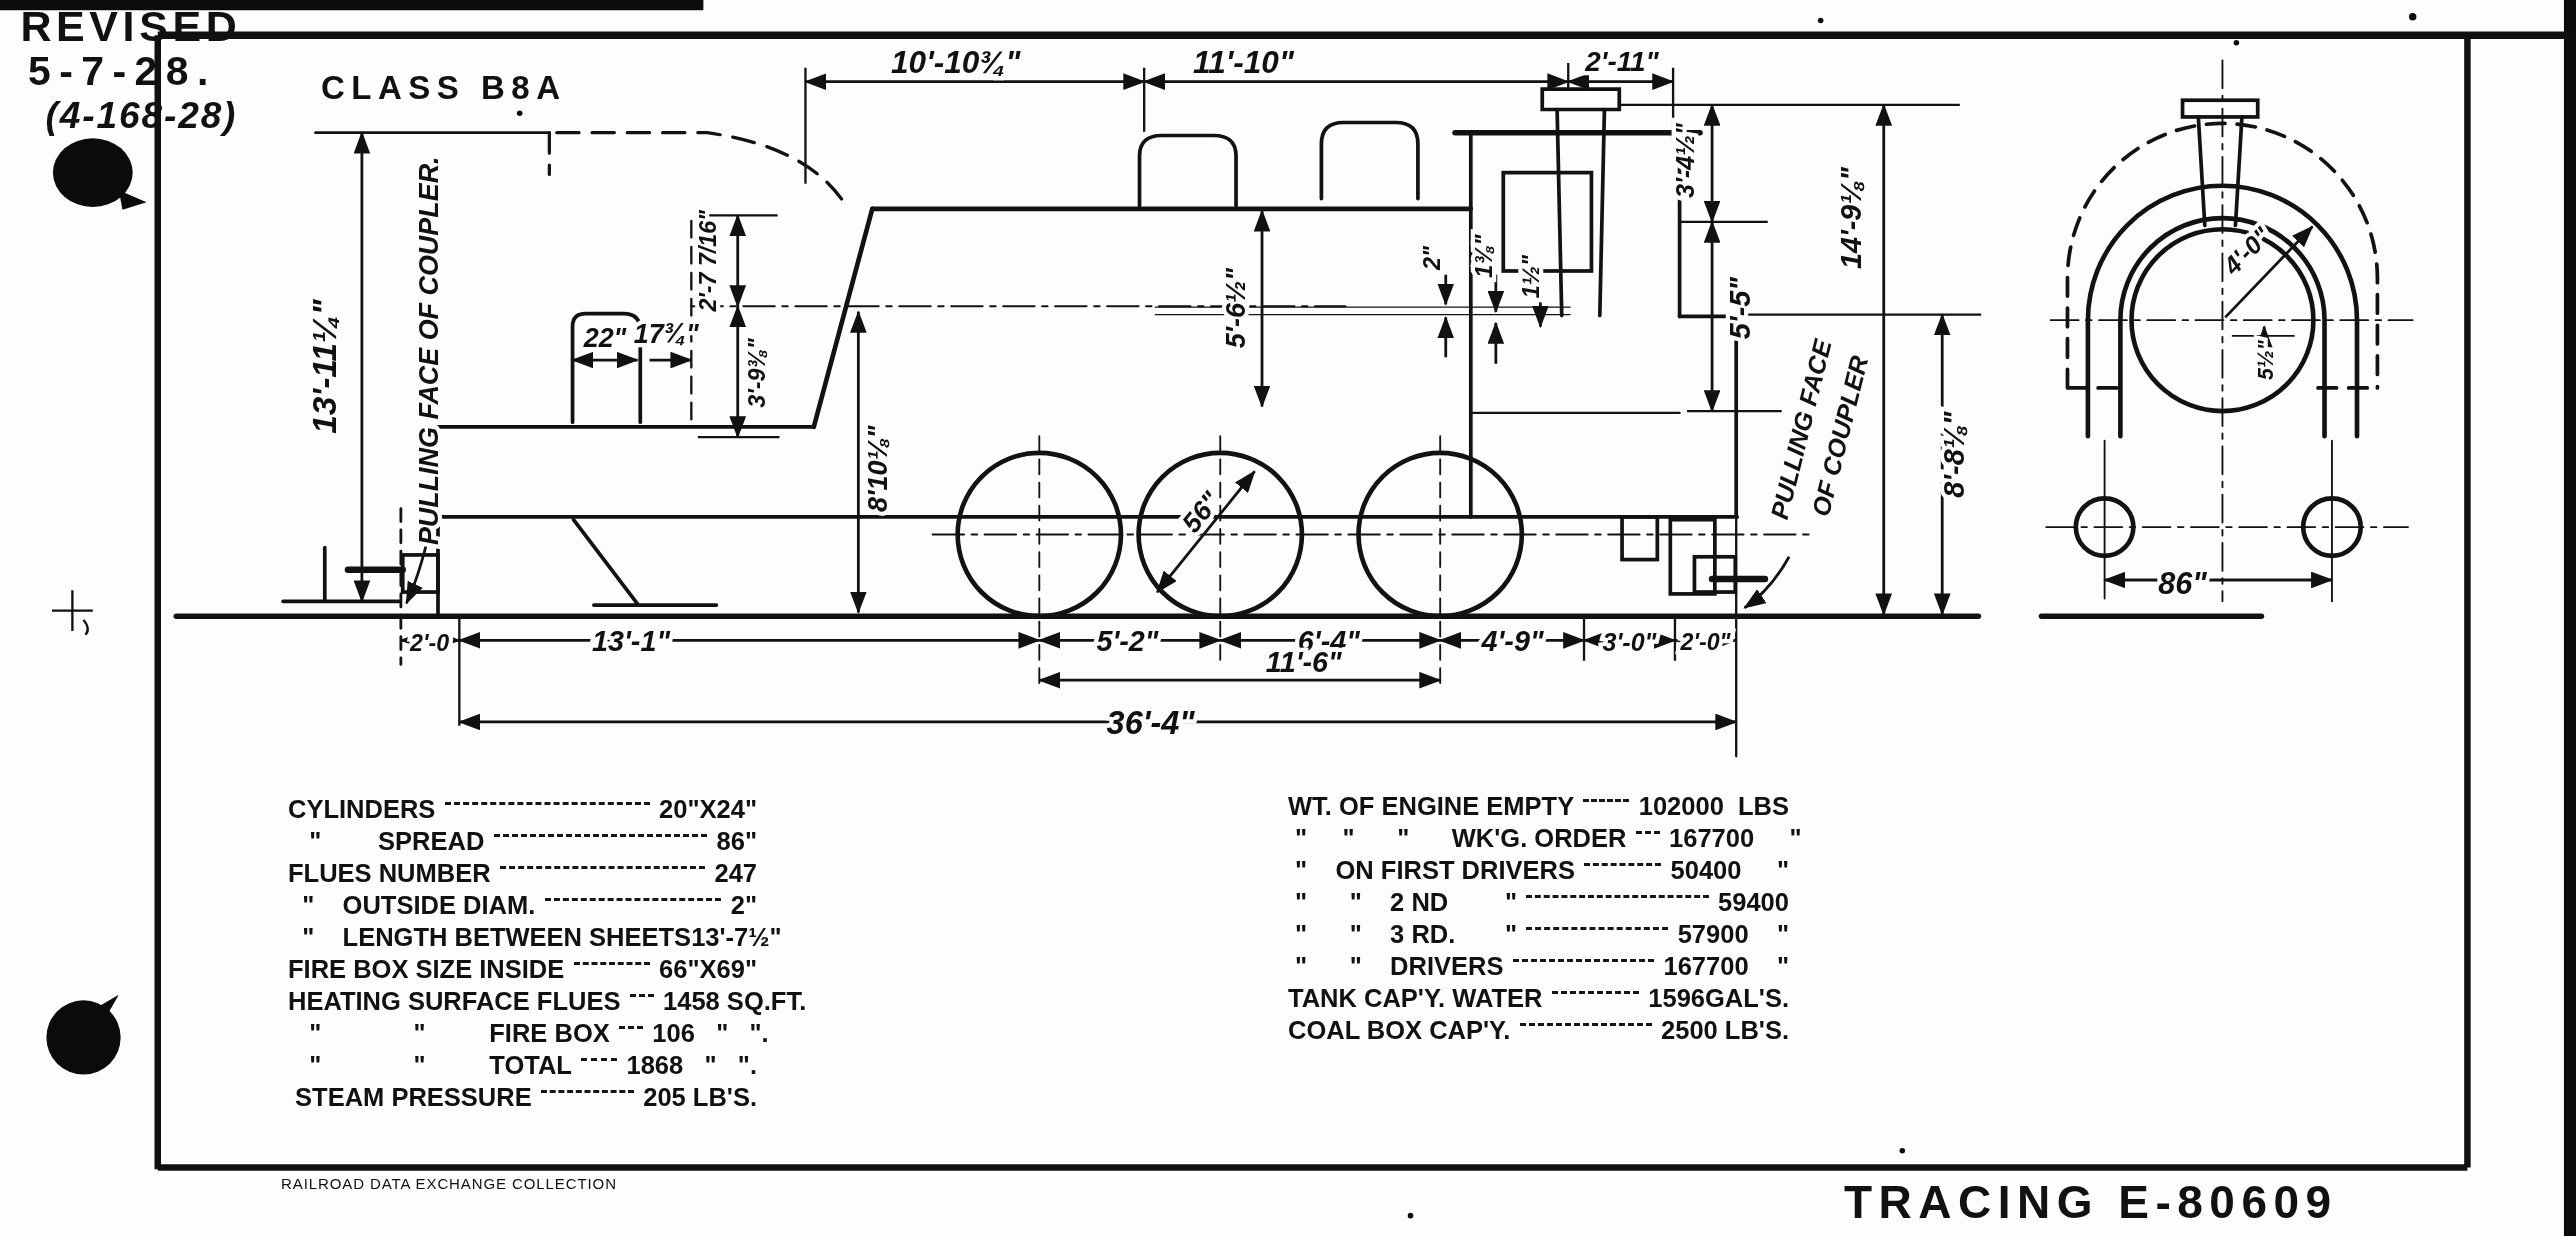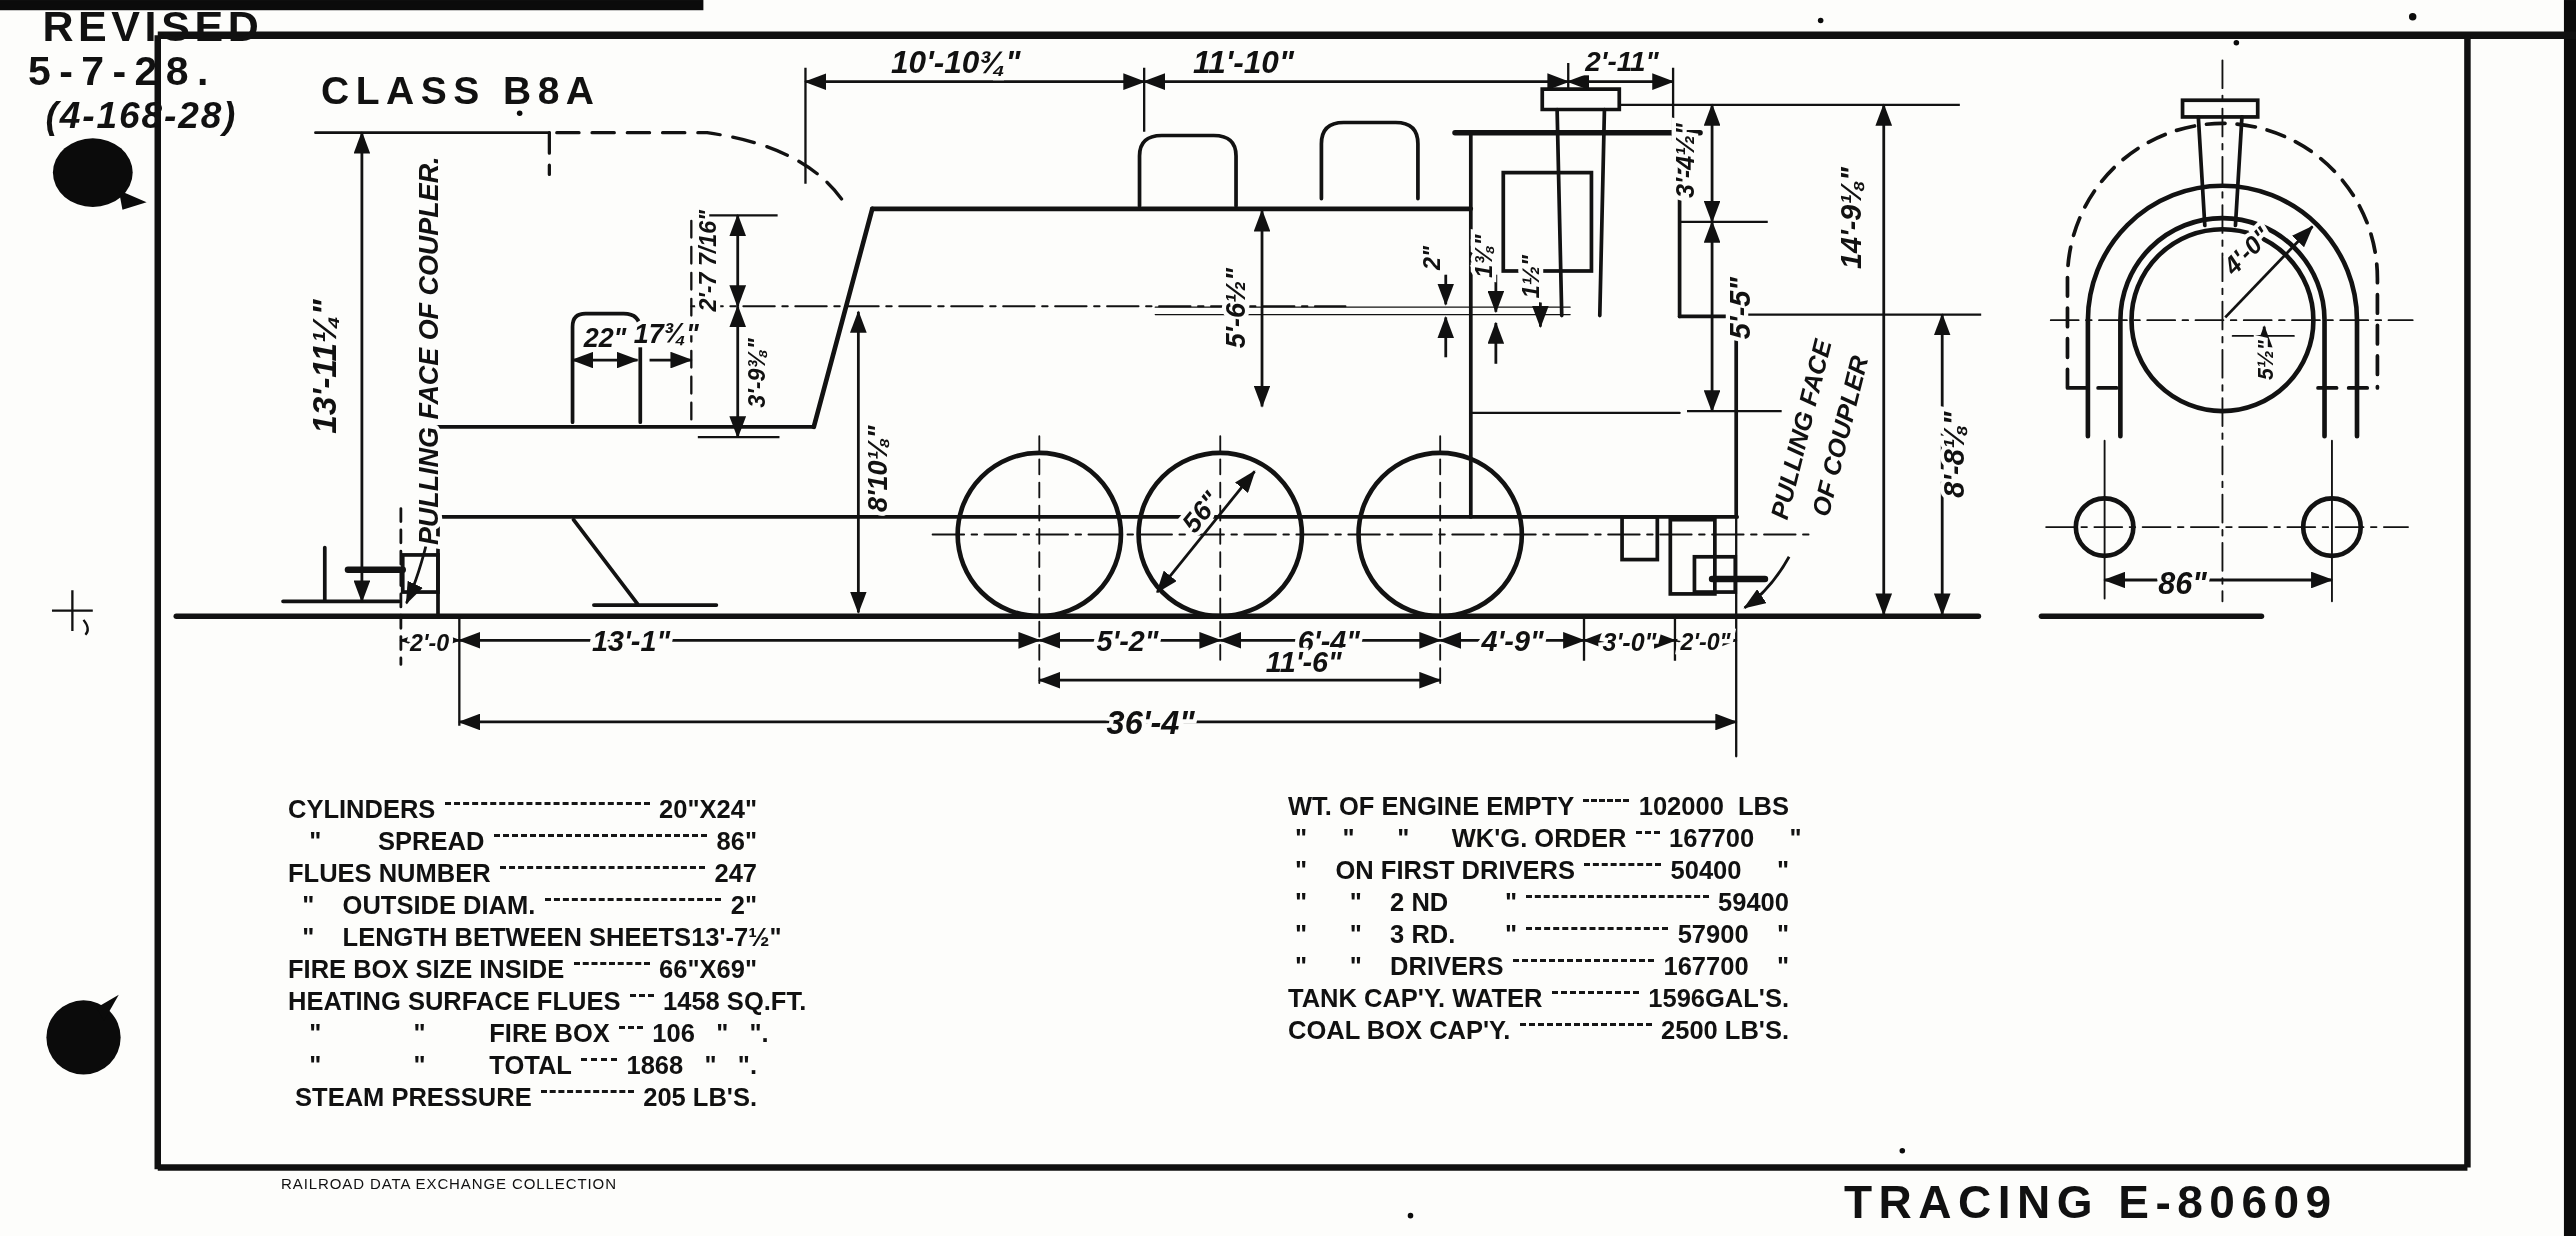--- a/index.html
+++ b/index.html
@@ -4,24 +4,24 @@
 <style>
   html,body{margin:0;padding:0;background:#e8e8e4;}
   #stage{position:relative;width:2576px;height:1237px;background:#fdfdfb;overflow:hidden;
          font-family:"Liberation Sans",sans-serif;color:#111;}
   #stage *{box-sizing:border-box;}
   svg{position:absolute;left:0;top:0;}
   .hand{font-weight:bold;}
   .dim{font-weight:bold;font-style:italic;fill:#111;paint-order:stroke;stroke:#fdfdfb;stroke-width:9px;}
   .blocktext{position:absolute;font-weight:bold;white-space:pre;}
   
-  .rev1{left:20.4px;top:1.9px;font-size:43px;letter-spacing:4.6px;margin-left:22px;}
+  .rev1{left:20.4px;top:1.9px;font-size:43px;letter-spacing:4.6px;}
   .rev2{left:28px;top:48px;font-size:41px;letter-spacing:8.4px;}
   .rev3{left:5.6px;top:95px;font-size:37px;font-style:italic;letter-spacing:1.9px;margin-left:40px;}
-  .classtitle{left:321px;top:69px;font-size:39px;letter-spacing:6.5px;}
+  .classtitle{left:321px;top:69px;font-size:33px;letter-spacing:6.5px;}
   .tracing{left:1842px;top:1175px;font-size:46px;letter-spacing:6.5px;border-bottom:5.6px solid #111;
            padding:0 232px 7.4px 1.9px;}
   .collection{left:281px;top:1175px;font-size:15px;font-weight:normal;letter-spacing:0.9px;}
   
   .spec-col{position:absolute;display:flex;flex-direction:column;}
   .spec-col.left{left:288px;top:793px;width:469px;}
   .spec-col.right{left:1288px;top:790px;width:501px;}
   .spec-row{display:flex;align-items:center;height:32px;font-size:25.5px;font-weight:bold;white-space:pre;}
   .spec-row .lbl{white-space:pre;}
   .spec-row .lead{flex:1;border-bottom:3.7px dashed #161616;margin:0 9.3px 10.2px 9.3px;min-width:24px;}

